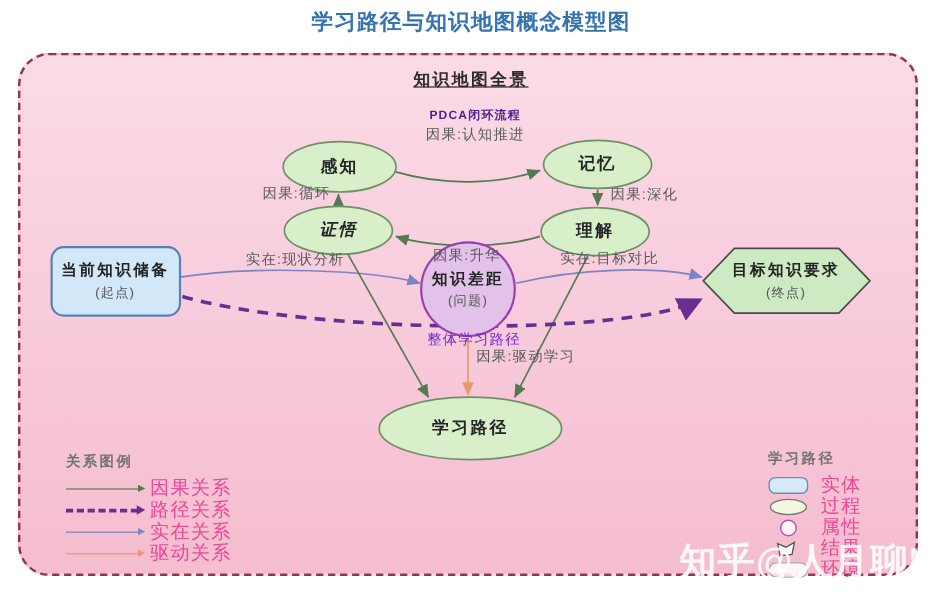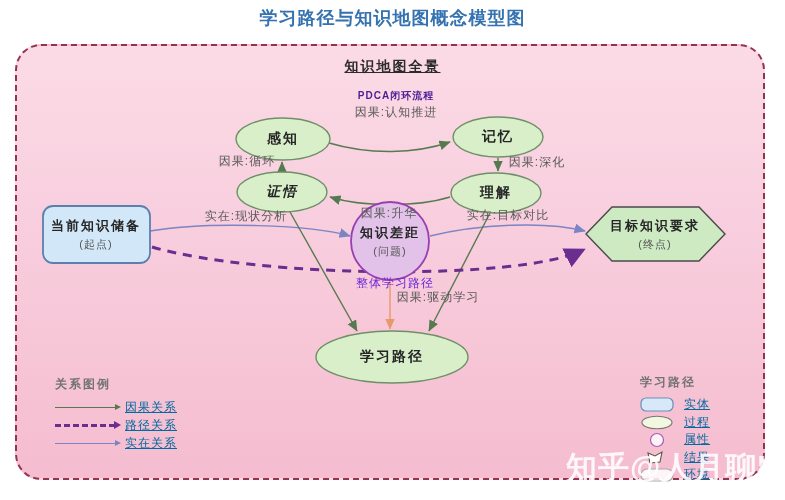--- a/index.html
+++ b/index.html
@@ -44,21 +44,21 @@
   .sw-line:after{content:"";position:absolute;right:-6px;top:50%;transform:translateY(-50%);
     width:0;height:0;border-top:3.5px solid transparent;border-bottom:3.5px solid transparent;}
   .sw-causal{border-top:1.6px solid #567a50;}
   .sw-causal:after{border-left:6px solid #567a50;margin-top:-0.8px;}
   .sw-real{border-top:1.6px solid #7b84c4;}
   .sw-real:after{border-left:6px solid #7b84c4;margin-top:-0.8px;}
   .sw-path{border-top:3px dashed #6b2d8f;}
   .sw-path:after{border-left:7px solid #6b2d8f;border-top-width:4.5px;border-bottom-width:4.5px;margin-top:-1.5px;}
   .sw-drive{border-top:1.8px solid #e8996b;}
   .sw-drive:after{border-left:6px solid #e8996b;margin-top:-0.9px;}
-  .rel-label,.comp-label{font-size:12px;color:#0369a1;letter-spacing:1px;text-decoration:underline;}
+  .rel-label,.comp-label{font-size:16px;color:#ec4899;letter-spacing:1px;}
   
   .comp-legend{position:absolute;left:640px;top:374px;}
   .comp-row{display:flex;align-items:center;height:17.5px;}
   .comp-swatch{width:38px;display:flex;justify-content:flex-start;align-items:center;margin-right:6px;}
   .watermark{
     position:absolute;left:566px;top:447px;z-index:5;
     font-size:31px;font-weight:bold;color:rgba(255,255,255,0.88);
     letter-spacing:1px;white-space:nowrap;
   }
 </style>
@@ -142,20 +142,24 @@
     <span class="rel-label">因果关系</span>
   </div>
   <div class="rel-row">
     <div class="sw-line sw-path"></div>
     <span class="rel-label">路径关系</span>
   </div>
   <div class="rel-row">
     <div class="sw-line sw-real"></div>
     <span class="rel-label">实在关系</span>
   </div>
+  <div class="rel-row">
+    <div class="sw-line sw-drive"></div>
+    <span class="rel-label">驱动关系</span>
+  </div>
 </div>
 
 <div class="comp-legend">
   <div class="legend-title">学习路径</div>
   <div class="comp-row">
     <span class="comp-swatch">
       <svg width="34" height="15">
           <rect x="1" y="1" width="32" height="13" rx="5" fill="#d7e9f8" stroke="#6a8fb5" stroke-width="1.2"></rect>
         </svg>
     </span>

